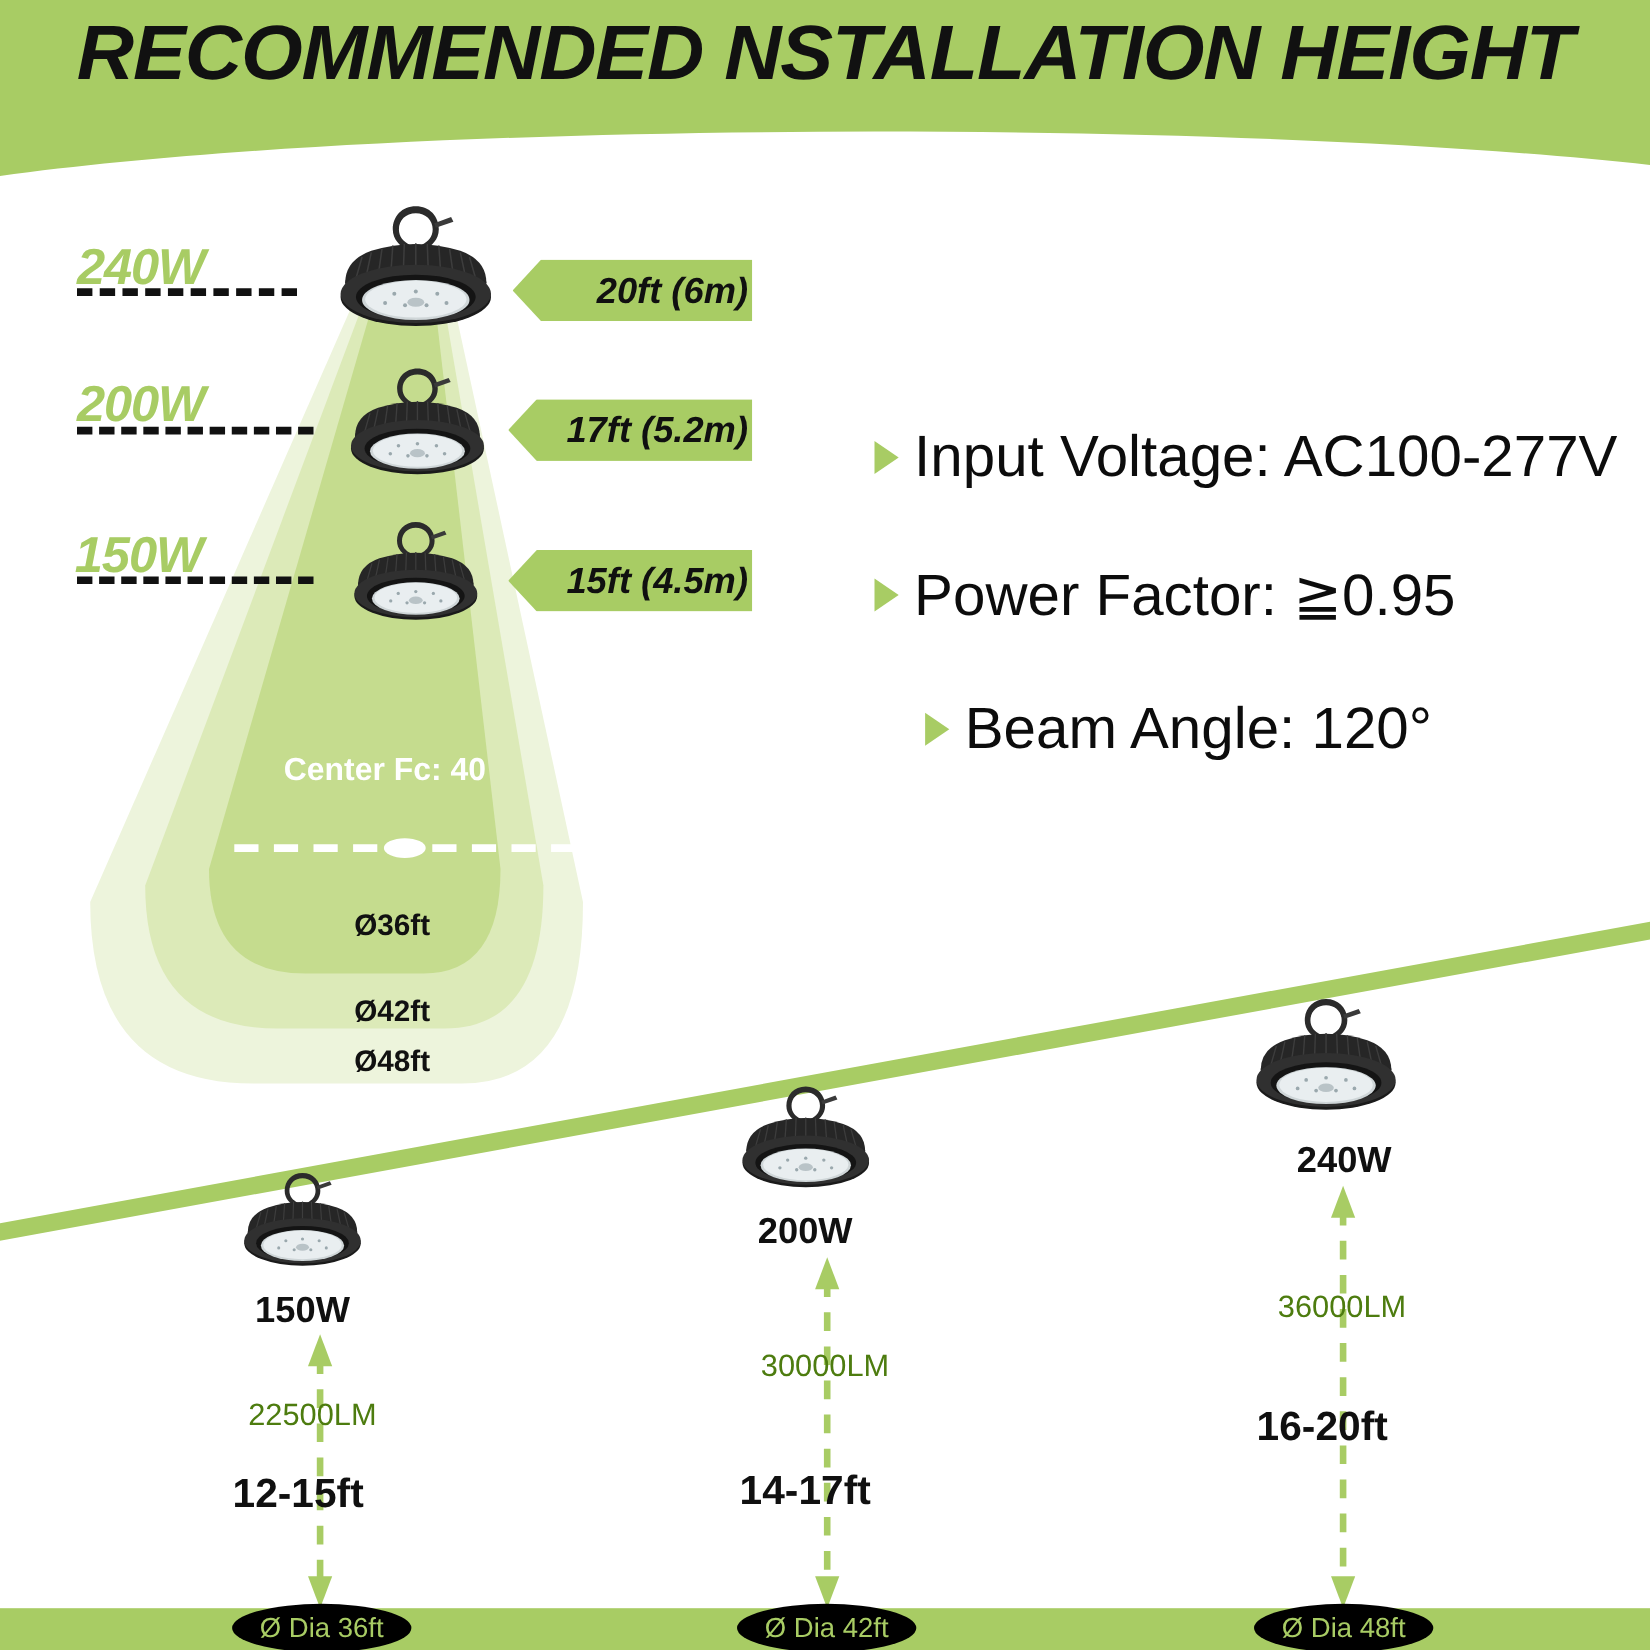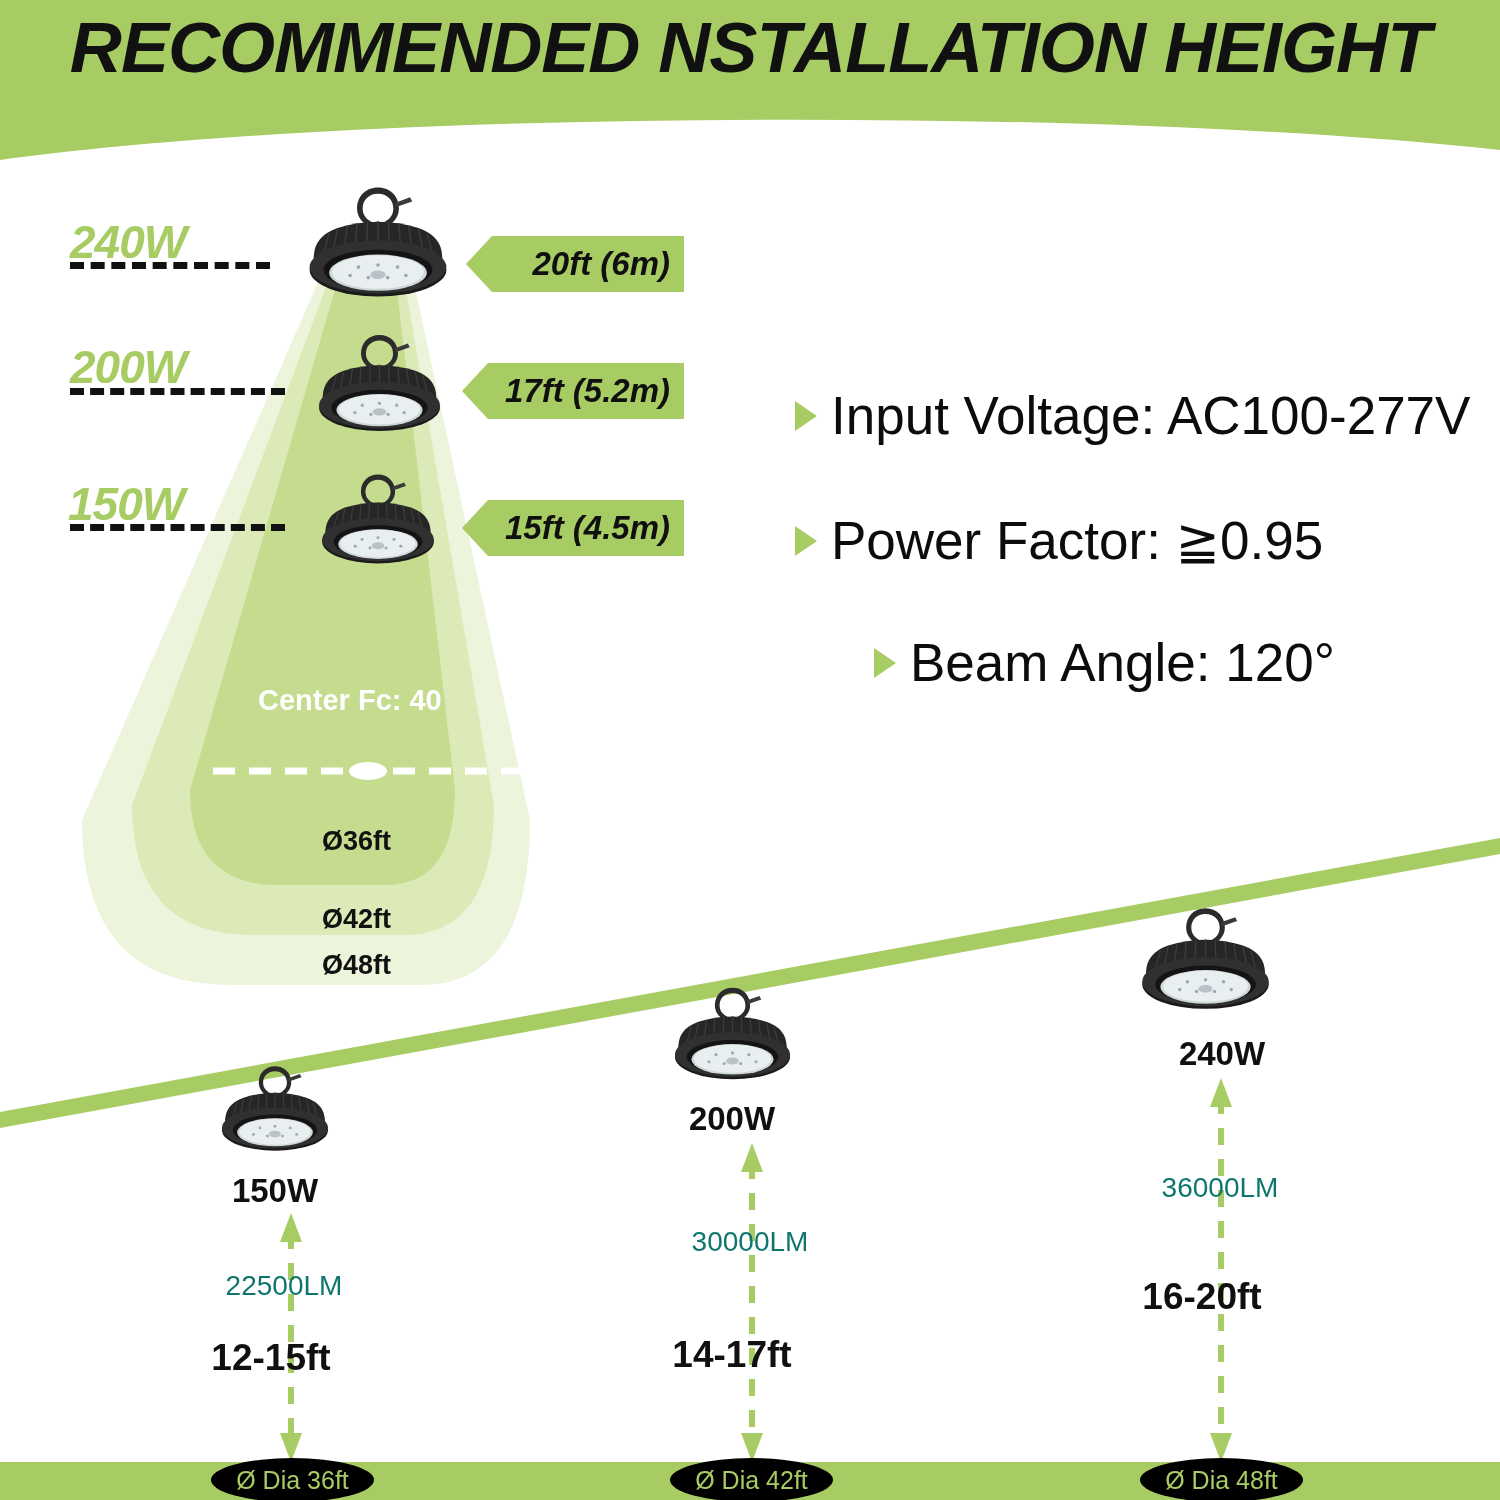--- a/index.html
+++ b/index.html
@@ -38,21 +38,21 @@
   .dash-line{
     position:absolute;
     height:0;
     border-top:7px dashed #111111;
   }
   .callout{
     position:absolute;
     height:56px;
     background:#A8CC64;
     display:flex;align-items:center;justify-content:flex-end;
-    padding-right:14px;
+    padding-right:4px;
     box-sizing:border-box;
     clip-path:polygon(26px 0, 100% 0, 100% 100%, 26px 100%, 0 50%);
     font-size:33px;font-weight:bold;font-style:italic;color:#101010;
     white-space:nowrap;
   }
 
   
   .lamp{position:absolute;}
 
   
@@ -87,21 +87,21 @@
   
   .floor-band{position:absolute;left:0;top:1462px;width:1500px;height:38px;background:#A8CC64;}
 
   .bot-watt{
     position:absolute;
     font-size:33px;font-weight:bold;color:#101010;
     text-align:center;white-space:nowrap;
   }
   .bot-lm{
     position:absolute;
-    font-size:28px;color:#0f766e;
+    font-size:28px;color:#4d7c0f;
     text-align:center;white-space:nowrap;
   }
   .bot-ft{
     position:absolute;
     font-size:37px;font-weight:bold;color:#101010;
     text-align:center;white-space:nowrap;
   }
   .dia-pill{
     position:absolute;
     background:#000000;
@@ -207,21 +207,21 @@
   <div class="callout" style="left:462px;top:500px;width:222px;">15ft (4.5m)</div>
 
   <div class="spec-row" style="left:795px;top:385px;">
     <span class="spec-bullet"></span>
     <span class="spec-text">Input Voltage: AC100-277V</span>
   </div>
   <div class="spec-row" style="left:795px;top:510px;">
     <span class="spec-bullet"></span>
     <span class="spec-text">Power Factor: ≧0.95</span>
   </div>
-  <div class="spec-row" style="left:842px;top:632px;padding-left:32px;">
+  <div class="spec-row" style="left:809px;top:632px;padding-left:32px;">
     <span class="spec-bullet"></span>
     <span class="spec-text">Beam Angle: 120°</span>
   </div>
 
   <svg class="cone-wrap" viewBox="0 0 1500 1500">
     <path d="M0,1112 L1500,838 L1500,854 L0,1128 Z" fill="#A8CC64"></path>
   </svg>
 
   <div class="floor-band"></div>
 

